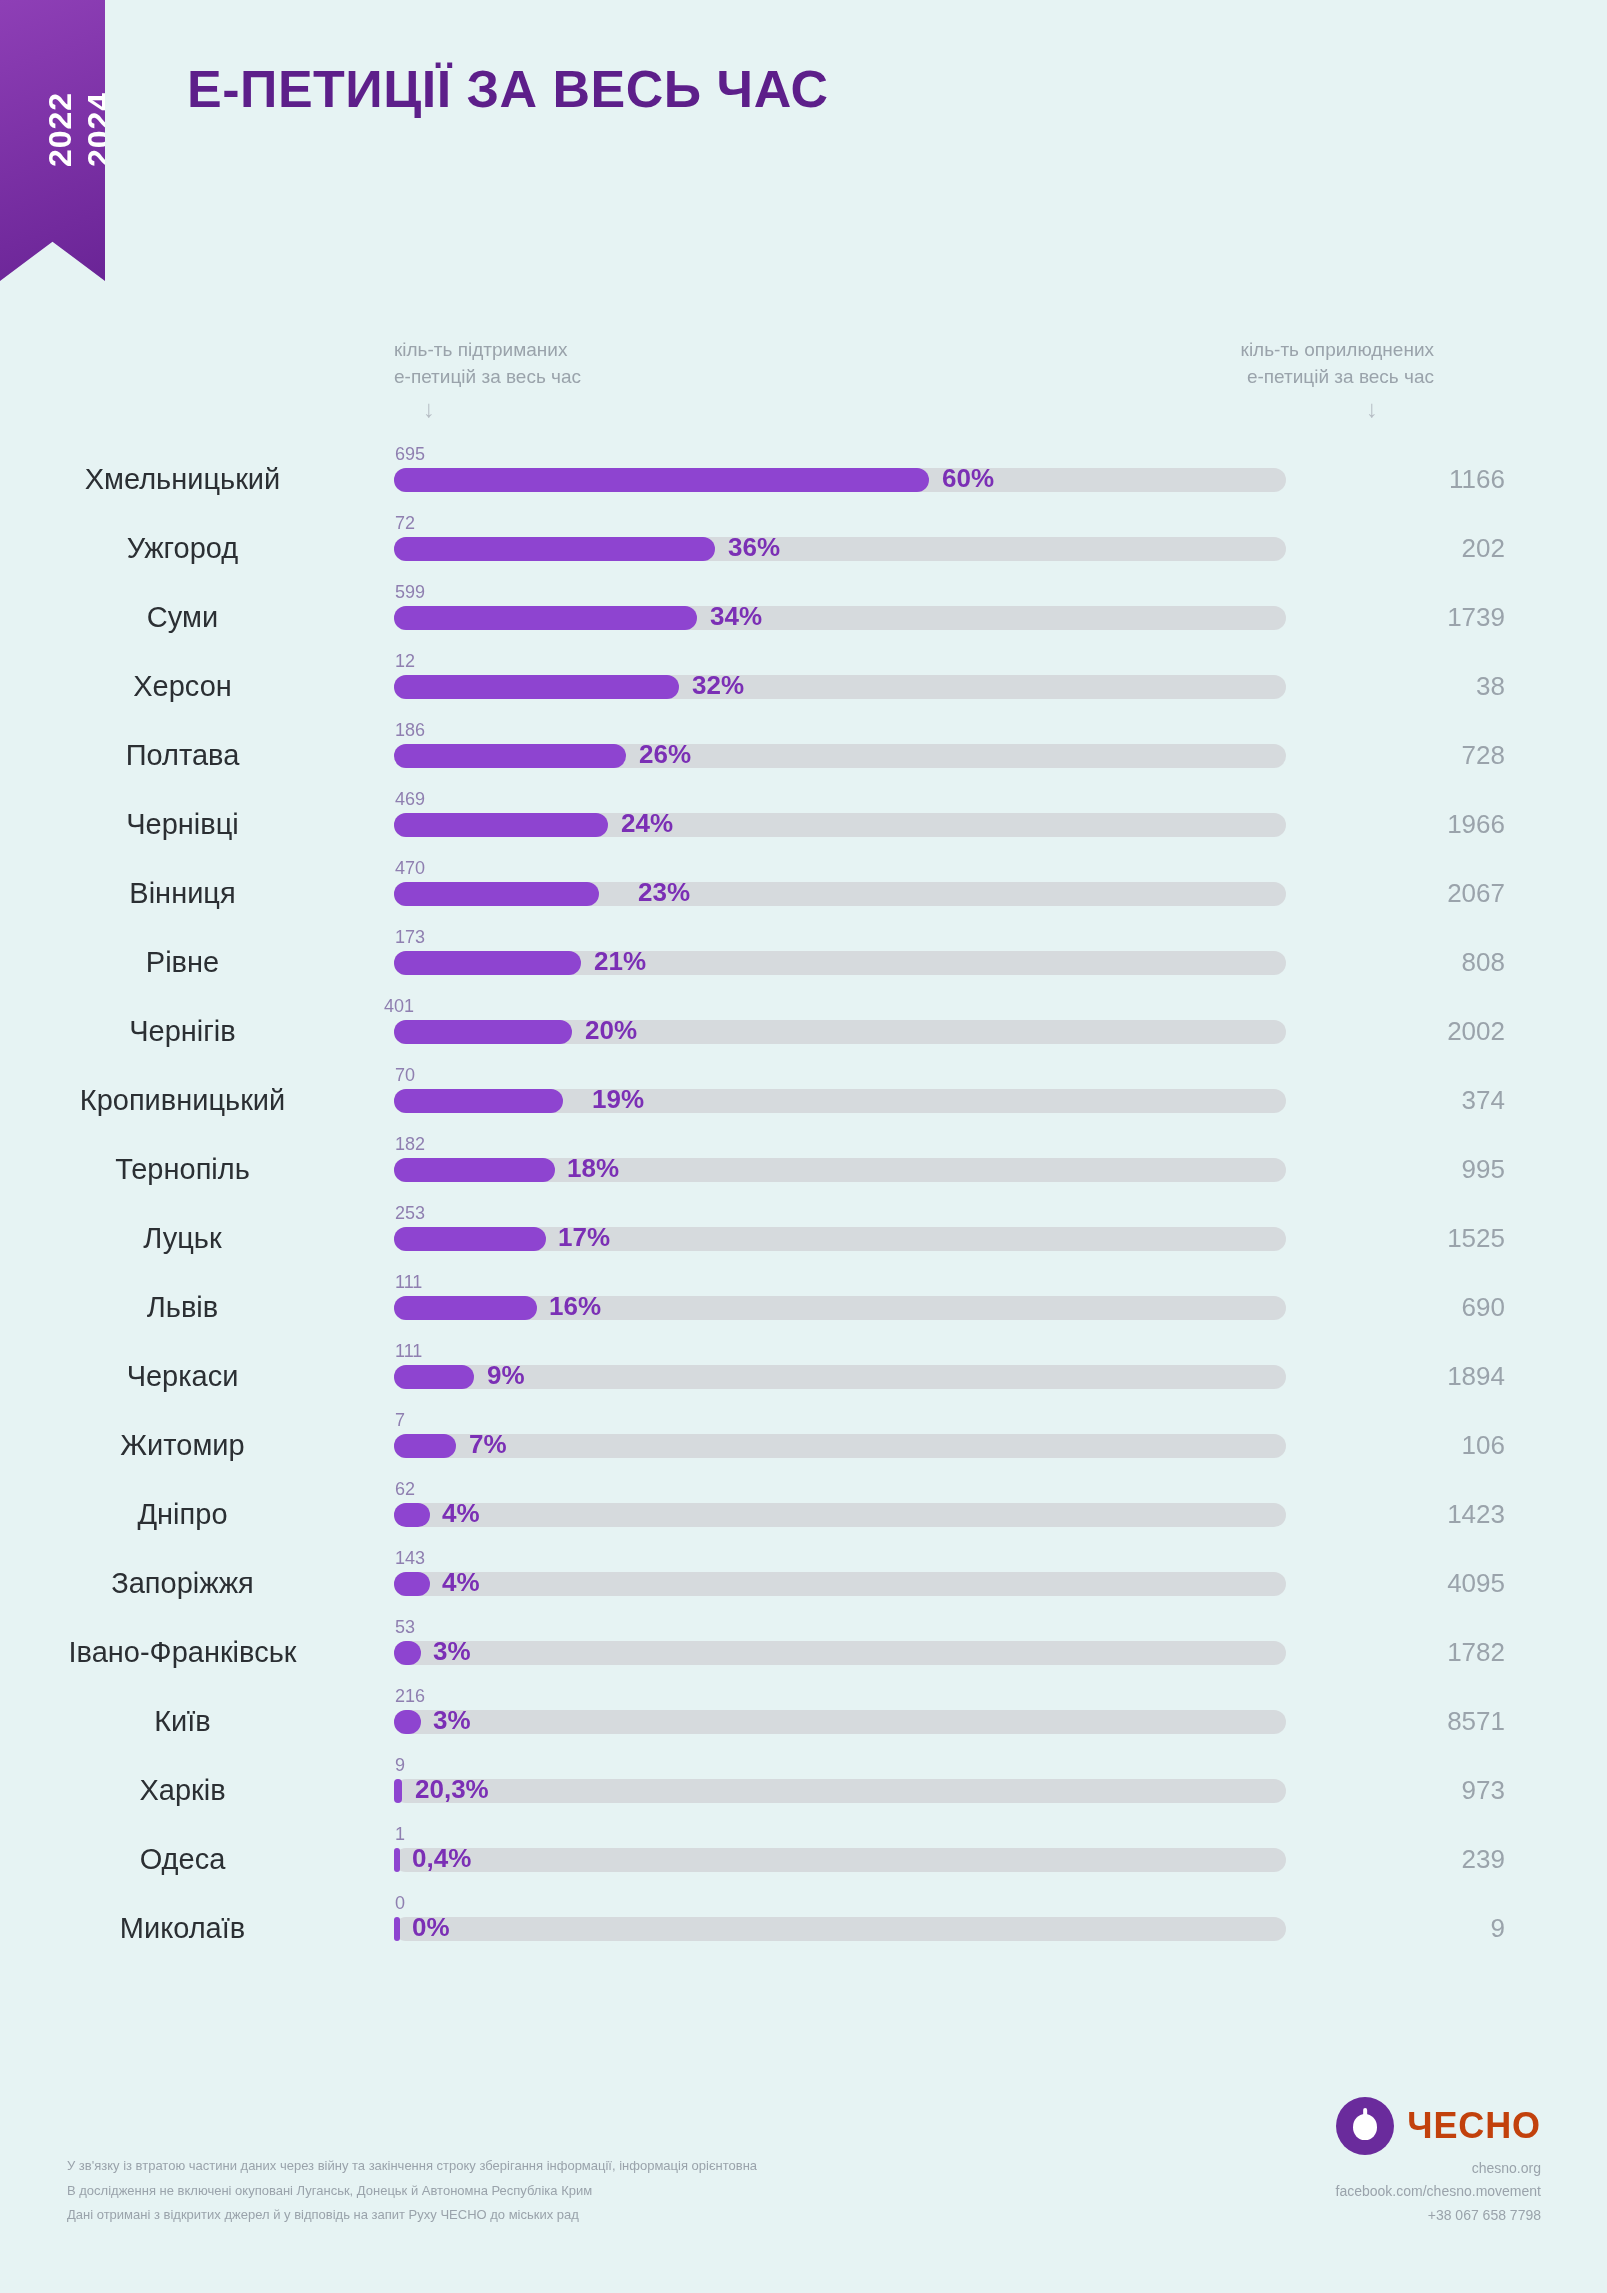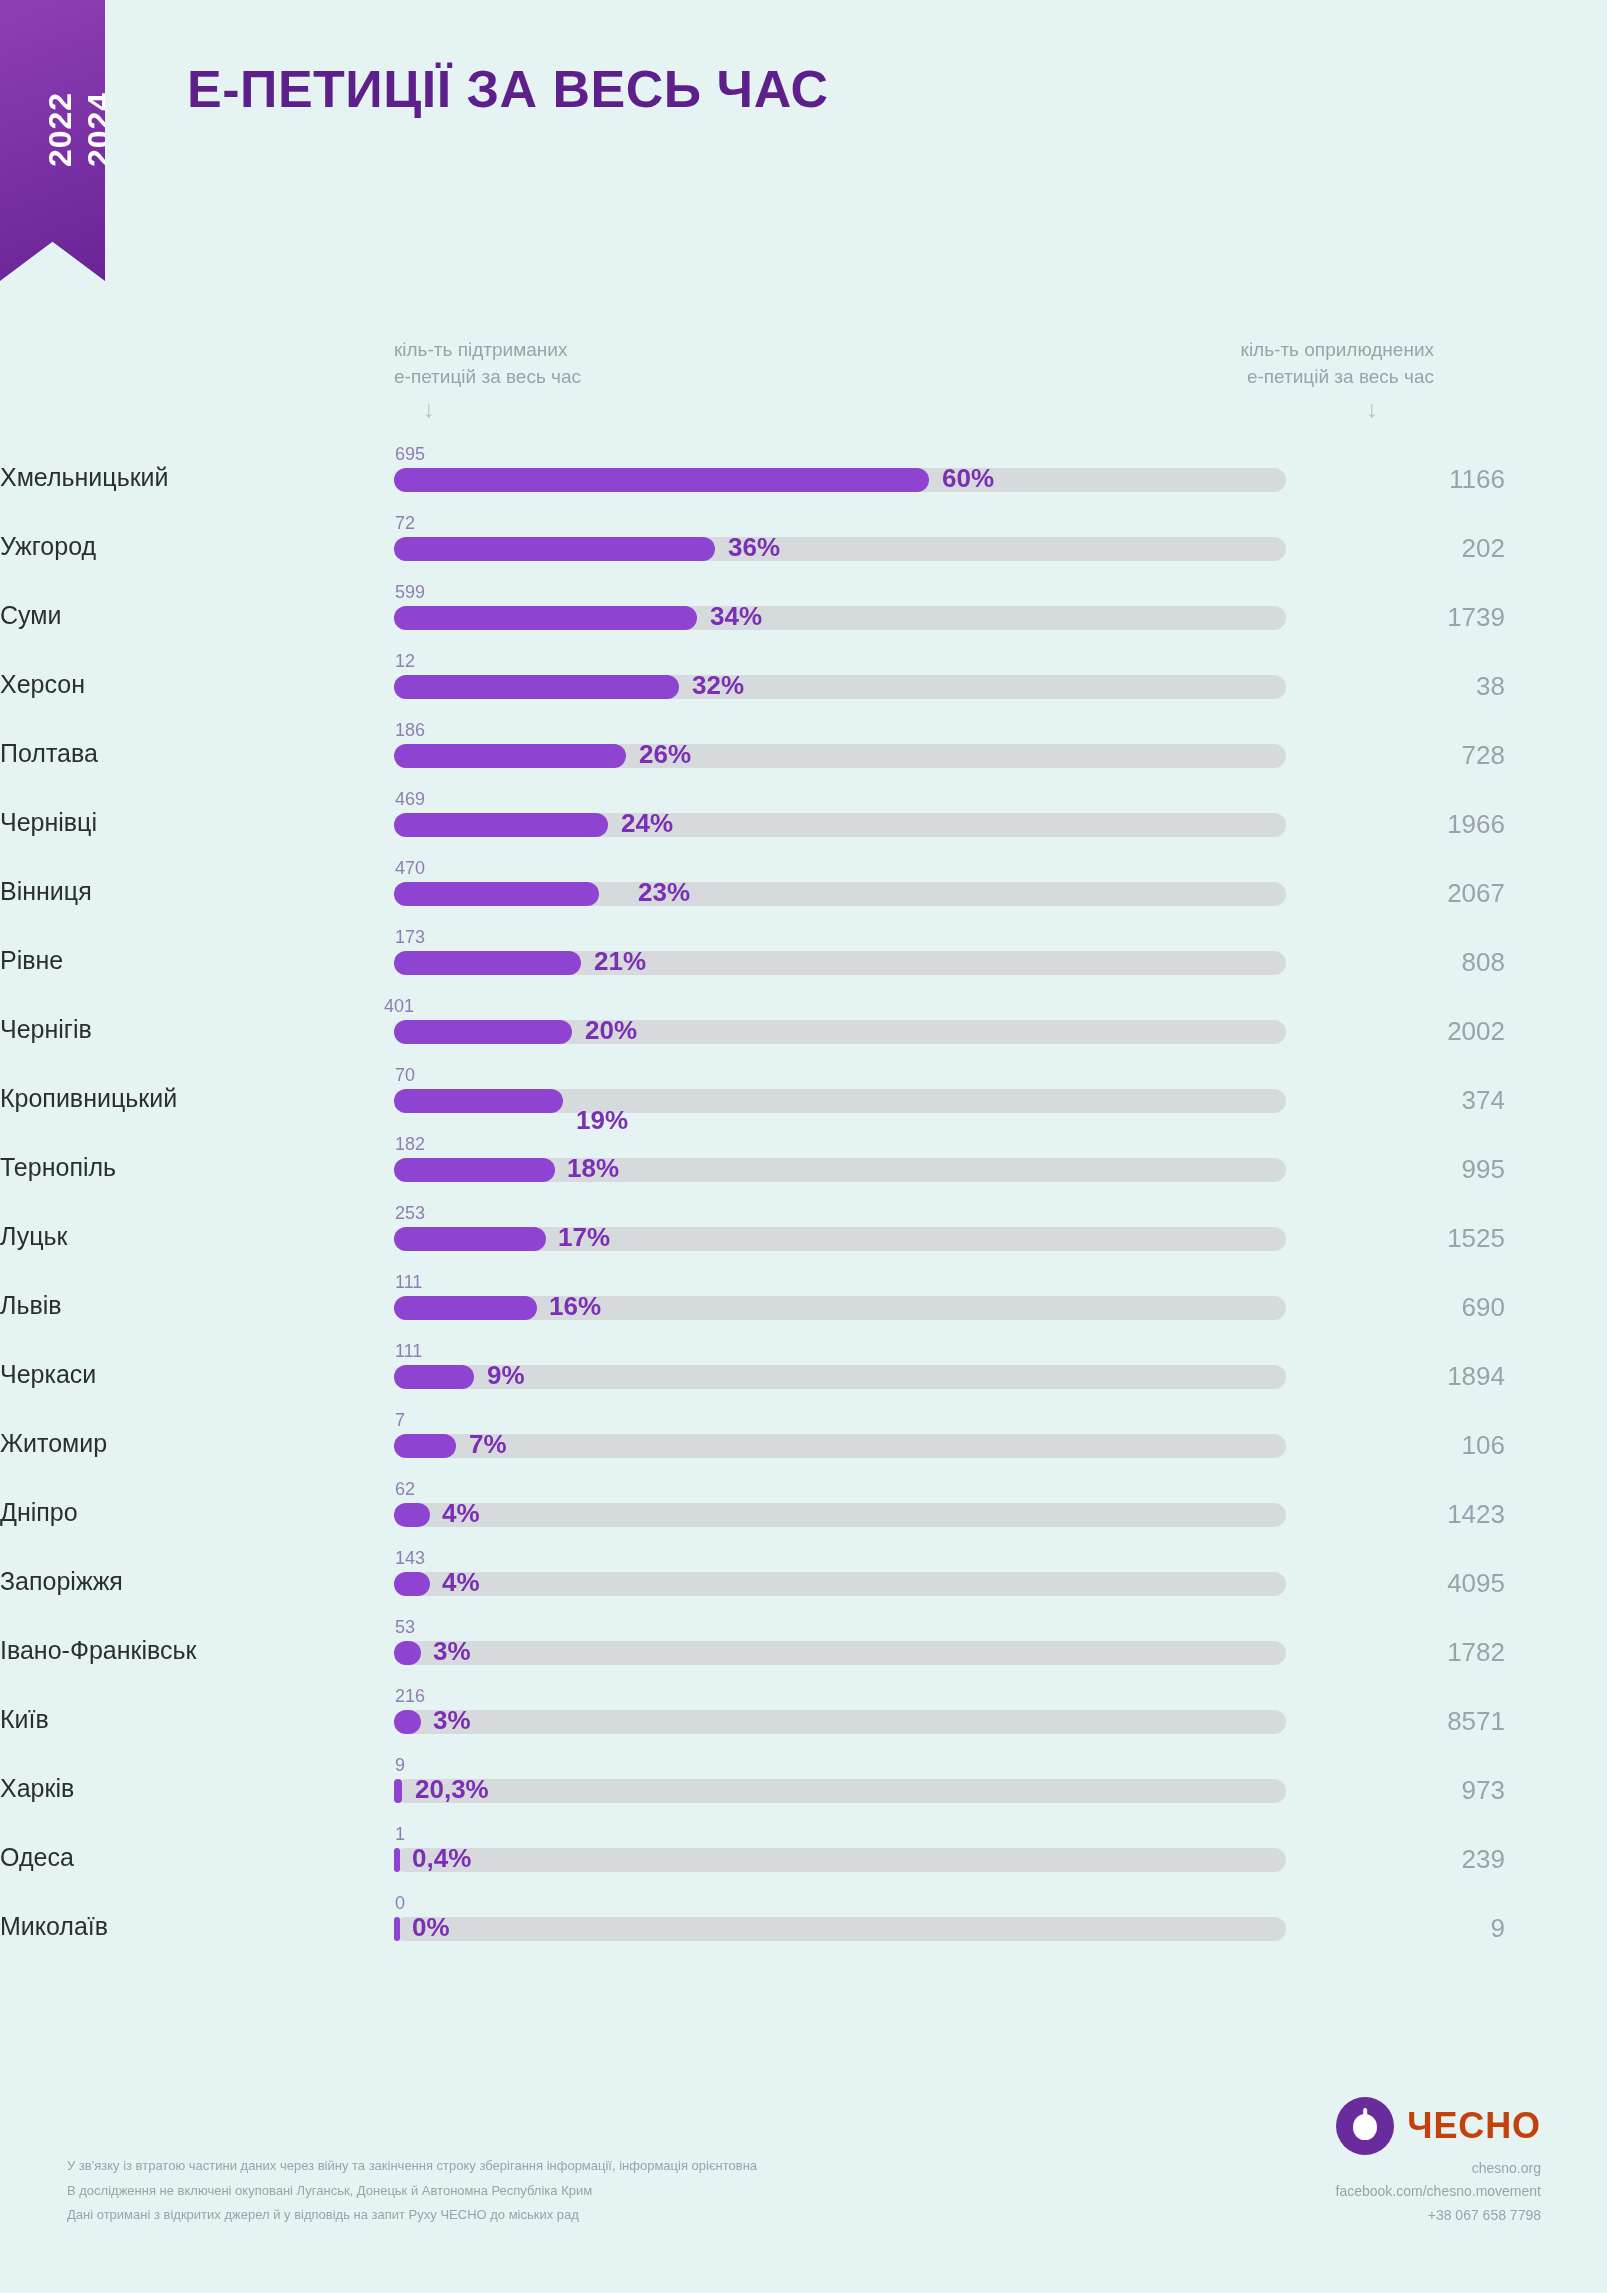--- a/index.html
+++ b/index.html
@@ -78,23 +78,23 @@
     width: 1608px;
   }
   .row {
     position: relative;
     height: 69px;
   }
   .row-label {
     position: absolute;
     left: 0;
     width: 365px;
-    text-align: left;
+    text-align: center;
     top: 22.5px;
-    font-size: 25px;
+    font-size: 29px;
     color: #2b2f33;
     white-space: nowrap;
   }
   .track {
     position: absolute;
     left: 394px;
     top: 28px;
     width: 892px;
     height: 24px;
     background: #d6dadd;
@@ -298,21 +298,21 @@
       <div class="small-num" style="left: 384px;">401</div>
       <div class="pct" style="left: 585px;">20%</div>
       <div class="total">2002</div>
     </div>
     <div class="row">
       <div class="row-label">Кропивницький</div>
       <div class="track">
         <div class="bar" style="width: 169px;"></div>
       </div>
       <div class="small-num" style="left: 395px;">70</div>
-      <div class="pct" style="left: 576px; margin-top: 21px;">19%</div>
+      <div class="pct" style="left: 592px;">19%</div>
       <div class="total">374</div>
     </div>
     <div class="row">
       <div class="row-label">Тернопіль</div>
       <div class="track">
         <div class="bar" style="width: 161px;"></div>
       </div>
       <div class="small-num" style="left: 395px;">182</div>
       <div class="pct" style="left: 567px;">18%</div>
       <div class="total">995</div>

